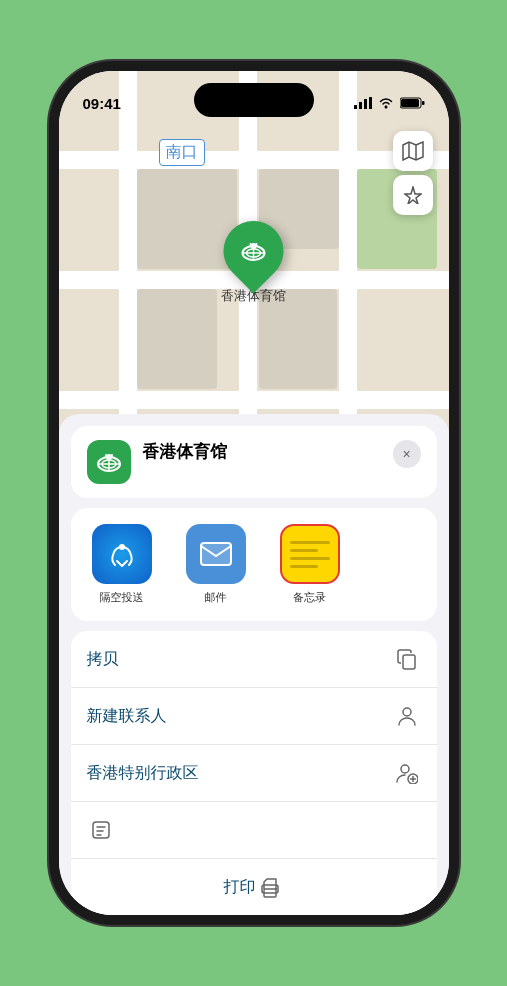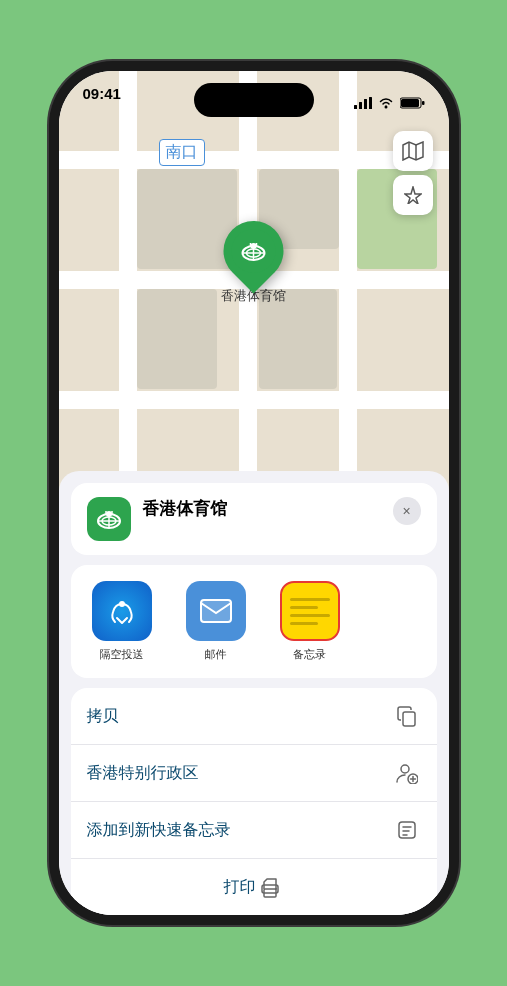--- a/index.html
+++ b/index.html
@@ -22,20 +22,21 @@
       overflow: hidden;
       position: relative;
       box-shadow: 0 0 0 10px #1a1a1a, 0 0 0 12px #3a3a3a;
     }
 
     
     .status-bar {
       height: 50px;
       background: transparent;
       display: flex;
+      align-items: center;
       justify-content: space-between;
       padding: 14px 24px 0;
       position: relative;
       z-index: 10;
     }
 
     .status-time {
       font-size: 15px;
       font-weight: 600;
       color: #000;
@@ -517,36 +518,44 @@
       <div class="action-item">
         <span class="action-label">拷贝</span>
         <div class="action-icon">
           <svg width="22" height="22" viewBox="0 0 22 22" fill="none">
             <rect x="7" y="7" width="12" height="14" rx="2" stroke="#666" stroke-width="1.5" fill="none"></rect>
             <path d="M5 15H4C3 15 2 14 2 13V4C2 3 3 2 4 2H13C14 2 15 3 15 4V5" stroke="#666" stroke-width="1.5" fill="none"></path>
           </svg>
         </div>
       </div>
 
+      <div class="action-item">
+        <span class="action-label">新建联系人</span>
+        <div class="action-icon">
+          <svg width="22" height="22" viewBox="0 0 22 22" fill="none">
+            <circle cx="11" cy="7" r="4" stroke="#666" stroke-width="1.5" fill="none"></circle>
+            <path d="M3 20C3 16 6.6 13 11 13C15.4 13 19 16 19 20" stroke="#666" stroke-width="1.5" stroke-linecap="round" fill="none"></path>
+          </svg>
+        </div>
+      </div>
 
       <div class="action-item">
         <span class="action-label">香港特别行政区</span>
         <div class="action-icon">
           <svg width="22" height="22" viewBox="0 0 22 22" fill="none">
             <circle cx="9" cy="7" r="4" stroke="#666" stroke-width="1.5" fill="none"></circle>
             <path d="M1 20C1 16 4.6 13 9 13" stroke="#666" stroke-width="1.5" stroke-linecap="round" fill="none"></path>
             <circle cx="17" cy="17" r="5" stroke="#666" stroke-width="1.5" fill="none"></circle>
             <line x1="17" y1="14.5" x2="17" y2="19.5" stroke="#666" stroke-width="1.5" stroke-linecap="round"></line>
             <line x1="14.5" y1="17" x2="19.5" y2="17" stroke="#666" stroke-width="1.5" stroke-linecap="round"></line>
           </svg>
         </div>
       </div>
 
       <div class="action-item">
-        <span class="action-label">添加到新快速备忘录</span>
         <div class="action-icon">
           <svg width="22" height="22" viewBox="0 0 22 22" fill="none">
             <rect x="3" y="3" width="16" height="16" rx="3" stroke="#666" stroke-width="1.5" fill="none"></rect>
             <line x1="7" y1="8" x2="15" y2="8" stroke="#666" stroke-width="1.5" stroke-linecap="round"></line>
             <line x1="7" y1="12" x2="13" y2="12" stroke="#666" stroke-width="1.5" stroke-linecap="round"></line>
             <line x1="7" y1="16" x2="11" y2="16" stroke="#666" stroke-width="1.5" stroke-linecap="round"></line>
           </svg>
         </div>
       </div>
 

